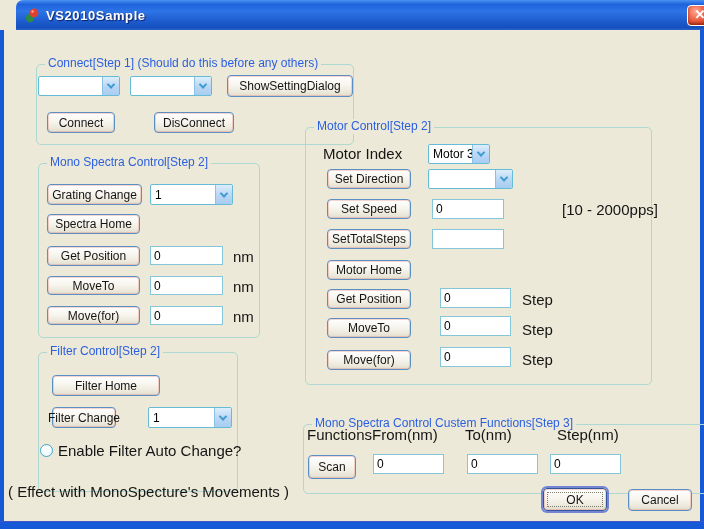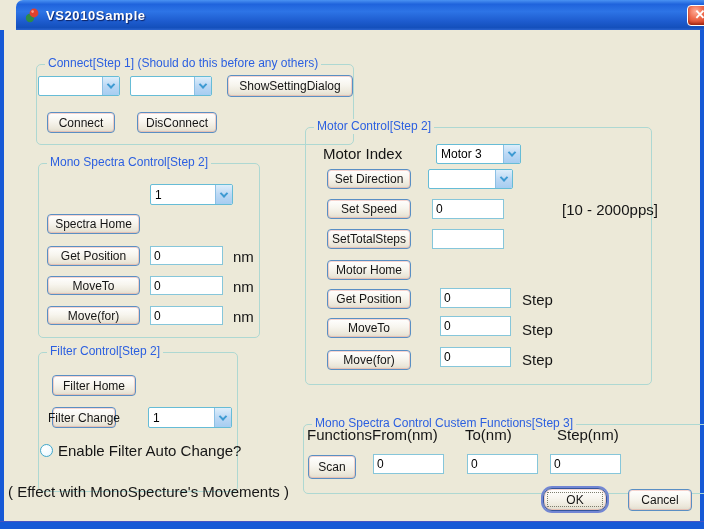--- a/index.html
+++ b/index.html
@@ -104,25 +104,26 @@
       </span>
   </div>
   <div class="combo" style="left:130px;top:76px;width:82px;height:20px;">
     <span class="val"></span>
     <span class="dd">
         <span class="chev"></span>
       </span>
   </div>
   <div class="btn" style="left:227px;top:75px;width:126px;height:22px;">ShowSettingDialog</div>
   <div class="btn" style="left:47px;top:112px;width:68px;height:21px;">Connect</div>
-  <div class="btn" style="left:137px;top:112px;width:80px;height:21px;">DisConnect</div>
+  <div class="btn" style="left:154px;top:112px;width:80px;height:21px;">DisConnect</div>
 
   <div class="group" style="left:38px;top:163px;width:222px;height:175px;">
     <span class="gcap">Mono Spectra Control[Step 2]</span>
   </div>
+  <div class="btn" style="left:47px;top:184px;width:95px;height:21px;">Grating Change</div>
   <div class="combo" style="left:150px;top:184px;width:83px;height:21px;">
     <span class="val">1</span>
     <span class="dd">
         <span class="chev"></span>
       </span>
   </div>
   <div class="btn" style="left:47px;top:214px;width:93px;height:20px;">Spectra Home</div>
 
   <div class="btn" style="left:47px;top:246px;width:93px;height:20px;">Get Position</div>
   <input class="tb" style="left: 150px; top: 246px; width: 73px; height: 19px;" value="0">
@@ -132,37 +133,37 @@
   <input class="tb" style="left: 150px; top: 276px; width: 73px; height: 19px;" value="0">
   <span class="lbl" style="left:233px;top:280px;">nm</span>
 
   <div class="btn" style="left:47px;top:306px;width:93px;height:19px;">Move(for)</div>
   <input class="tb" style="left: 150px; top: 306px; width: 73px; height: 19px;" value="0">
   <span class="lbl" style="left:233px;top:310px;">nm</span>
 
   <div class="group" style="left:38px;top:352px;width:200px;height:140px;">
     <span class="gcap">Filter Control[Step 2]</span>
   </div>
-  <div class="btn" style="left:52px;top:375px;width:84px;height:21px;">Filter Home</div>
+  <div class="btn" style="left:52px;top:375px;width:108px;height:21px;">Filter Home</div>
   <div class="btn" style="left:52px;top:407px;width:64px;height:21px;">Filter Change</div>
   <div class="combo" style="left:148px;top:407px;width:84px;height:21px;">
     <span class="val">1</span>
     <span class="dd">
         <span class="chev"></span>
       </span>
   </div>
   <div class="radio" style="left:40px;top:444px;"></div>
   <span class="lbl" style="left:58px;top:444px;font-weight:bold;font-weight:normal;">Enable Filter Auto Change?</span>
   <span class="lbl" style="left:8px;top:461px;margin-top:24px;">( Effect with MonoSpecture's Movements )</span>
 
   <div class="group" style="left:305px;top:127px;width:347px;height:258px;">
     <span class="gcap">Motor Control[Step 2]</span>
   </div>
   <span class="lbl" style="left:323px;top:147px;">Motor Index</span>
-  <div class="combo" style="left:428px;top:144px;width:85px;height:20px;margin-left:8px;">
+  <div class="combo" style="left:428px;top:144px;width:62px;height:20px;">
     <span class="val">Motor 3</span>
     <span class="dd">
         <span class="chev"></span>
       </span>
   </div>
 
   <div class="btn" style="left:327px;top:169px;width:84px;height:20px;">Set Direction</div>
   <div class="combo" style="left:428px;top:169px;width:85px;height:20px;">
     <span class="val"></span>
     <span class="dd">
@@ -196,16 +197,16 @@
   </div>
   <span class="lbl" style="left:307px;top:428px;">Functions</span>
   <span class="lbl" style="left:372px;top:428px;">From(nm)</span>
   <span class="lbl" style="left:465px;top:428px;">To(nm)</span>
   <span class="lbl" style="left:557px;top:428px;">Step(nm)</span>
   <div class="btn" style="left:308px;top:455px;width:48px;height:24px;">Scan</div>
   <input class="tb" style="left: 373px; top: 454px; width: 71px; height: 20px;" value="0">
   <input class="tb" style="left: 467px; top: 454px; width: 71px; height: 20px;" value="0">
   <input class="tb" style="left: 550px; top: 454px; width: 71px; height: 20px;" value="0">
 
-  <div class="btn default" style="left:543px;top:488px;width:64px;height:23px;border-radius:9px;">OK</div>
+  <div class="btn default" style="left:543px;top:488px;width:64px;height:23px;">OK</div>
   <div class="btn" style="left:628px;top:489px;width:64px;height:22px;">Cancel</div>
 
 </div>
 
 </body></html>

